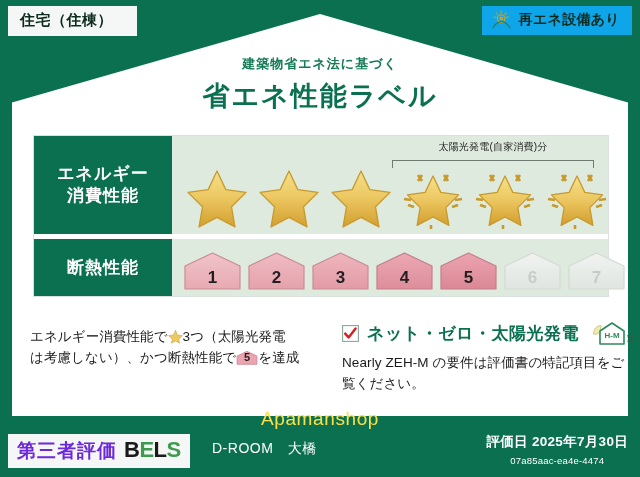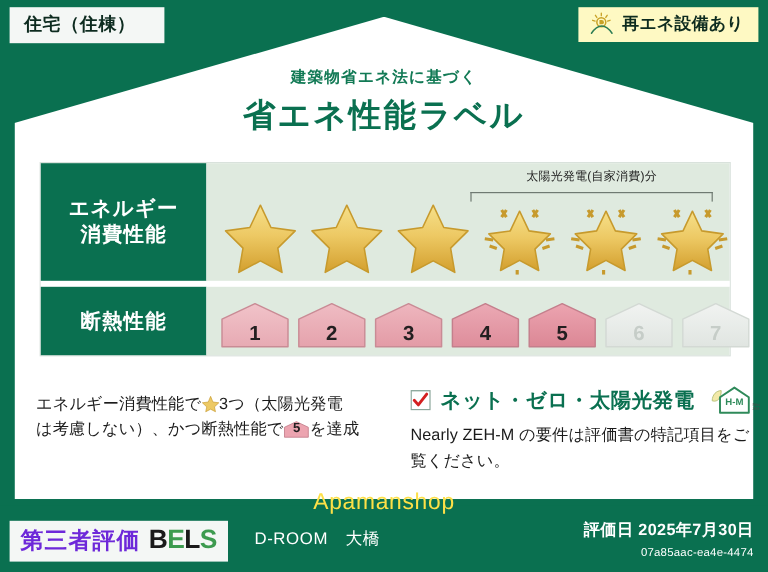--- a/index.html
+++ b/index.html
@@ -23,21 +23,21 @@
     position:absolute;left:8px;top:6px;
     background:#f4f7f5;color:#0d2b1f;
     font-size:15px;font-weight:bold;letter-spacing:.5px;
     padding:5px 24px 6px 12px;
     z-index:12;white-space:nowrap;
   }
 
   
   .renew-badge{
     position:absolute;right:8px;top:6px;
-    background:#fef9c3;
+    background:#0ea5e9;
     display:flex;align-items:center;gap:6px;
     padding:4px 12px 5px 9px;
     z-index:12;white-space:nowrap;
   }
   .renew-badge .sun-ic{width:22px;height:20px;flex:0 0 auto;display:block;}
   .renew-badge .txt{font-size:14px;font-weight:bold;color:#0d2b1f;letter-spacing:.3px;}
 
   
   .title-wrap{position:absolute;left:0;right:0;top:55px;text-align:center;z-index:6;}
   .title-sub{font-size:13px;font-weight:bold;color:#127a55;letter-spacing:1px;}
@@ -128,21 +128,21 @@
   .bels-badge .jp{font-size:19px;font-weight:bold;color:#6d28d9;letter-spacing:1px;text-align:center;}
   .bels-badge .en{font-size:22px;font-weight:bold;letter-spacing:-.5px;}
   .bels-badge .en .b1{color:#1a1a1a;}
   .bels-badge .en .b2{color:#3d9b4f;}
   .bels-badge .en .b3{color:#1a1a1a;}
   .bels-badge .en .b4{color:#3d9b4f;}
   .proj-name{
     position:absolute;left:212px;top:19px;color:#ffffff;font-size:14px;letter-spacing:.5px;
     white-space:nowrap;
   }
-  .eval-wrap{position:absolute;right:12px;top:12px;text-align:right;color:#ffffff;}
+  .eval-wrap{position:absolute;right:12px;top:12px;text-align:center;color:#ffffff;}
   .eval-date{font-size:13.5px;font-weight:bold;letter-spacing:.3px;white-space:nowrap;}
   .eval-id{font-size:9.5px;margin-top:4px;letter-spacing:.2px;white-space:nowrap;}
 </style>
 </head>
 <body>
 
 <div id="label-root">
 
   <div class="white-panel"></div>
 

